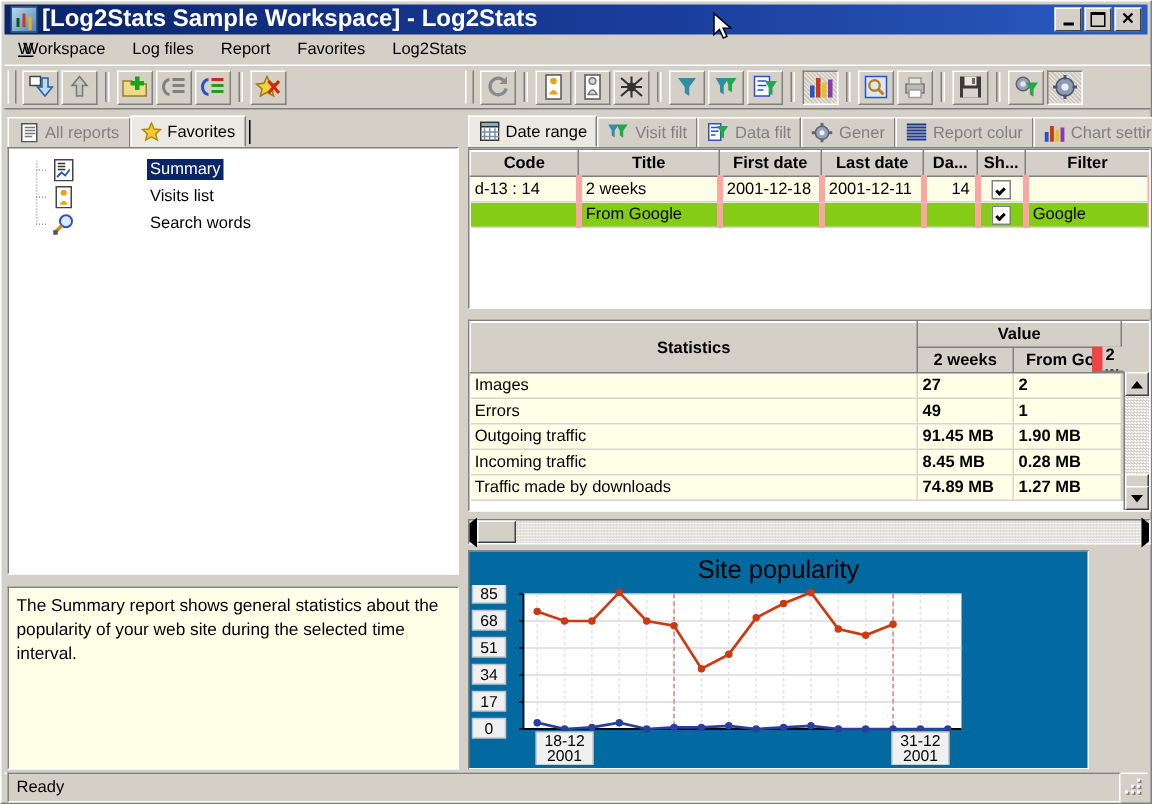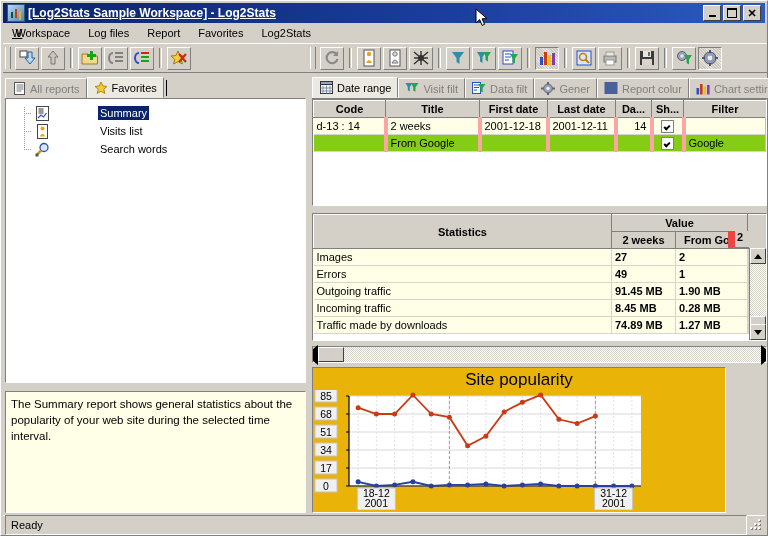--- a/index.html
+++ b/index.html
@@ -36,22 +36,22 @@
     position: relative; flex: 0 0 auto;
   }
   #titlebar .tb-icon:before {
     content:""; position:absolute; left:3px; top:7px; width:2px; height:6px; background:#1d4e1d;
   }
   #titlebar .tb-icon:after {
     content:""; position:absolute; left:7px; top:4px; width:2px; height:9px; background:#cc3a12;
     box-shadow: 4px 2px 0 0 #e8b31a;
   }
   #title-text {
-    color: #fff; font-weight: bold; font-size: 12px;
-    white-space: nowrap; flex: 1 1 auto; letter-spacing: 0px; text-decoration: underline;
+    color: #fff; font-weight: bold; font-size: 16px;
+    white-space: nowrap; flex: 1 1 auto; letter-spacing: 0px;
   }
   .tb-btns { display:flex; gap:2px; align-items:center; padding-right:2px; }
   .tb-btn {
     width: 16px; height: 14px;
     background: #d4d0c8;
     border: 1px solid #ffffff;
     border-right-color:#404040; border-bottom-color:#404040;
     position: relative;
     font-size: 9px; line-height: 12px; text-align:center;
     color:#000;
@@ -262,21 +262,21 @@
   #hscroll .hthumb {
     width:26px; height:15px; background:#d4d0c8;
     border:1px solid #fff; border-right-color:#404040; border-bottom-color:#404040;
     box-sizing:border-box;
   }
   #hscroll .sp { flex:1 1 auto; }
 
   
   #chart-panel {
     position: absolute; left: 311px; top: 366px; width: 414px; height: 146px;
-    background: #eab308;
+    background: #0369a1;
     border: 1px solid #808080; border-right-color:#fff; border-bottom-color:#fff;
     box-sizing: border-box; overflow: hidden;
   }
   #chart-title {
     text-align:center; font-size:17px; color:#000; margin-top:2px;
     font-family:"Liberation Sans", sans-serif; letter-spacing:0px;
   }
   #legend {
     position:absolute; right:4px; top:72px;
     background:#f4f4f4; border:1px solid #b0b0b0; padding:2px 4px;

